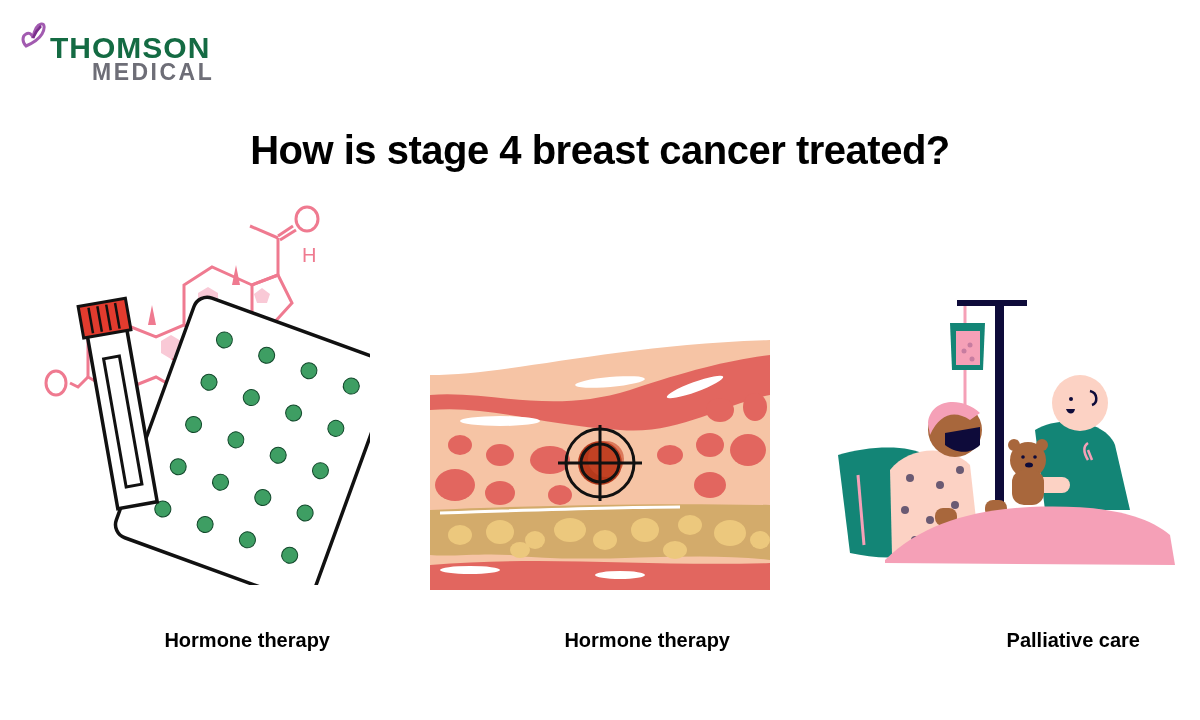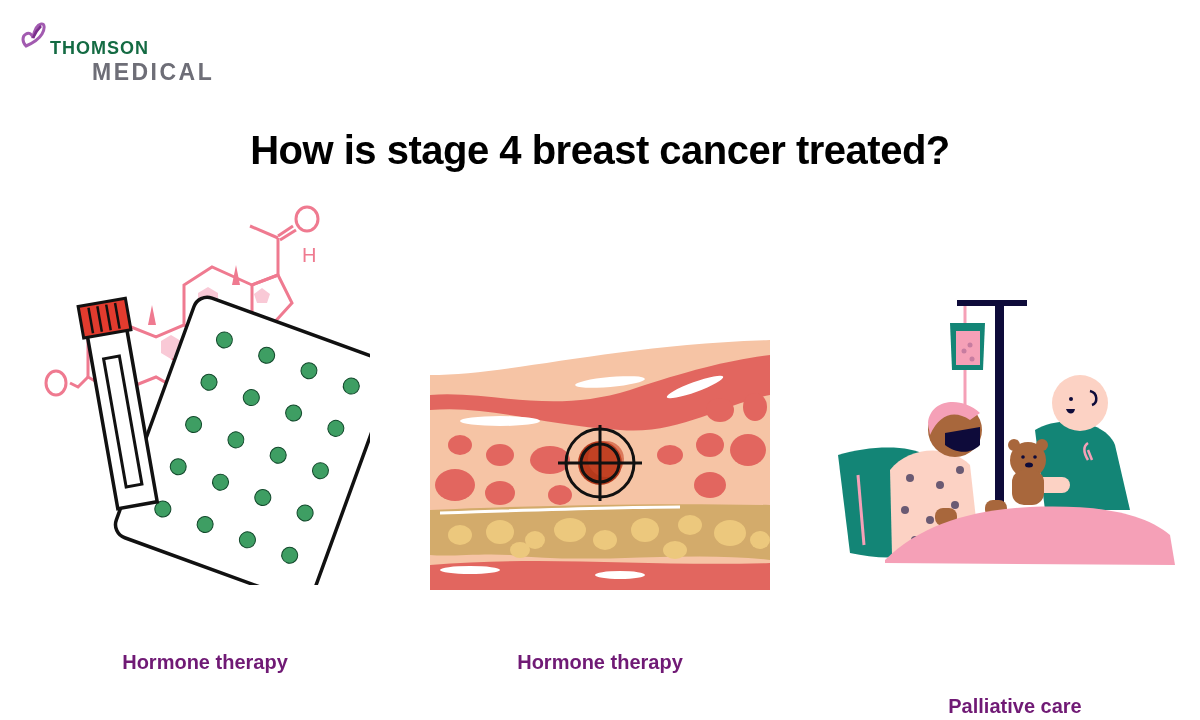--- a/index.html
+++ b/index.html
@@ -1,24 +1,24 @@
 <!DOCTYPE html>
 <html><head>
 <meta charset="utf-8">
 <style>
   html, body { margin:0; padding:0; background:#ffffff; }
   body { width:1200px; height:720px; position:relative; overflow:hidden; font-family:"Liberation Sans", "DejaVu Sans", sans-serif; }
   .logo { position:absolute; left:20px; top:22px; width:200px; height:60px; }
   .logo-mark { position:absolute; left:0; top:0; width:30px; height:28px; }
-  .logo-line1 { position:absolute; left:30px; top:12px; font-weight:900; font-size:18px; letter-spacing:1px; color:#146b43; line-height:28px; }
+  .logo-line1 { position:absolute; left:30px; top:12px; font-weight:900; font-size:30px; letter-spacing:1px; color:#146b43; line-height:28px; }
   .logo-line2 { position:absolute; left:72px; top:40px; font-weight:700; font-size:23px; letter-spacing:2.5px; color:#6e6e77; line-height:20px; }
   .title { position:absolute; left:0; width:1200px; top:124px; text-align:center; font-weight:700; font-size:40px; color:#000; letter-spacing:-0.5px; line-height:52px; }
   .panel { position:absolute; }
   .illus { position:absolute; }
-  .caption { position:absolute; top:650px; font-weight:700; font-size:20px; color:#701a75; text-align:center; line-height:24px; }
+  .caption { position:absolute; top:628px; font-weight:700; font-size:20px; color:#000000; text-align:right; line-height:24px; }
 </style>
 </head>
 <body>
 
 <div class="logo">
   <svg class="logo-mark" viewBox="0 0 30 28">
     <path d="M6 24 C2 20 2 14 6 12 C9 10 12 12 13 16 C14 10 16 3 21 2 C25 1 25 7 22 12 C19 17 13 21 6 24 Z" fill="none" stroke="#a25bb0" stroke-width="3"></path>
     <path d="M13 16 C15 11 18 7 21 4" stroke="#7a2f8c" stroke-width="2.5" fill="none"></path>
   </svg>
   <div class="logo-line1">THOMSON</div>
@@ -185,14 +185,14 @@
     <rect x="182" y="175" width="32" height="35" rx="12" fill="#a8673c"></rect>
     <circle cx="193" cy="162" r="1.8" fill="#0e0b3a"></circle>
       <circle cx="205" cy="162" r="1.8" fill="#0e0b3a"></circle>
     <ellipse cx="199" cy="170" rx="4" ry="2.5" fill="#0e0b3a"></ellipse>
 
     <rect x="105" y="213" width="22" height="18" rx="8" fill="#a8673c"></rect>
     <rect x="155" y="205" width="22" height="18" rx="8" fill="#a8673c"></rect>
 
     <path d="M55 265 C90 230 140 215 200 212 C260 210 310 215 340 240 L345 270 L55 268 Z" fill="#f5a0b7"></path>
   </svg>
-  <div class="caption" style="left:890px;width:250px;margin-top:44px;">Palliative care</div>
+  <div class="caption" style="left:890px;width:250px;">Palliative care</div>
 </div>
 
 </body></html>

